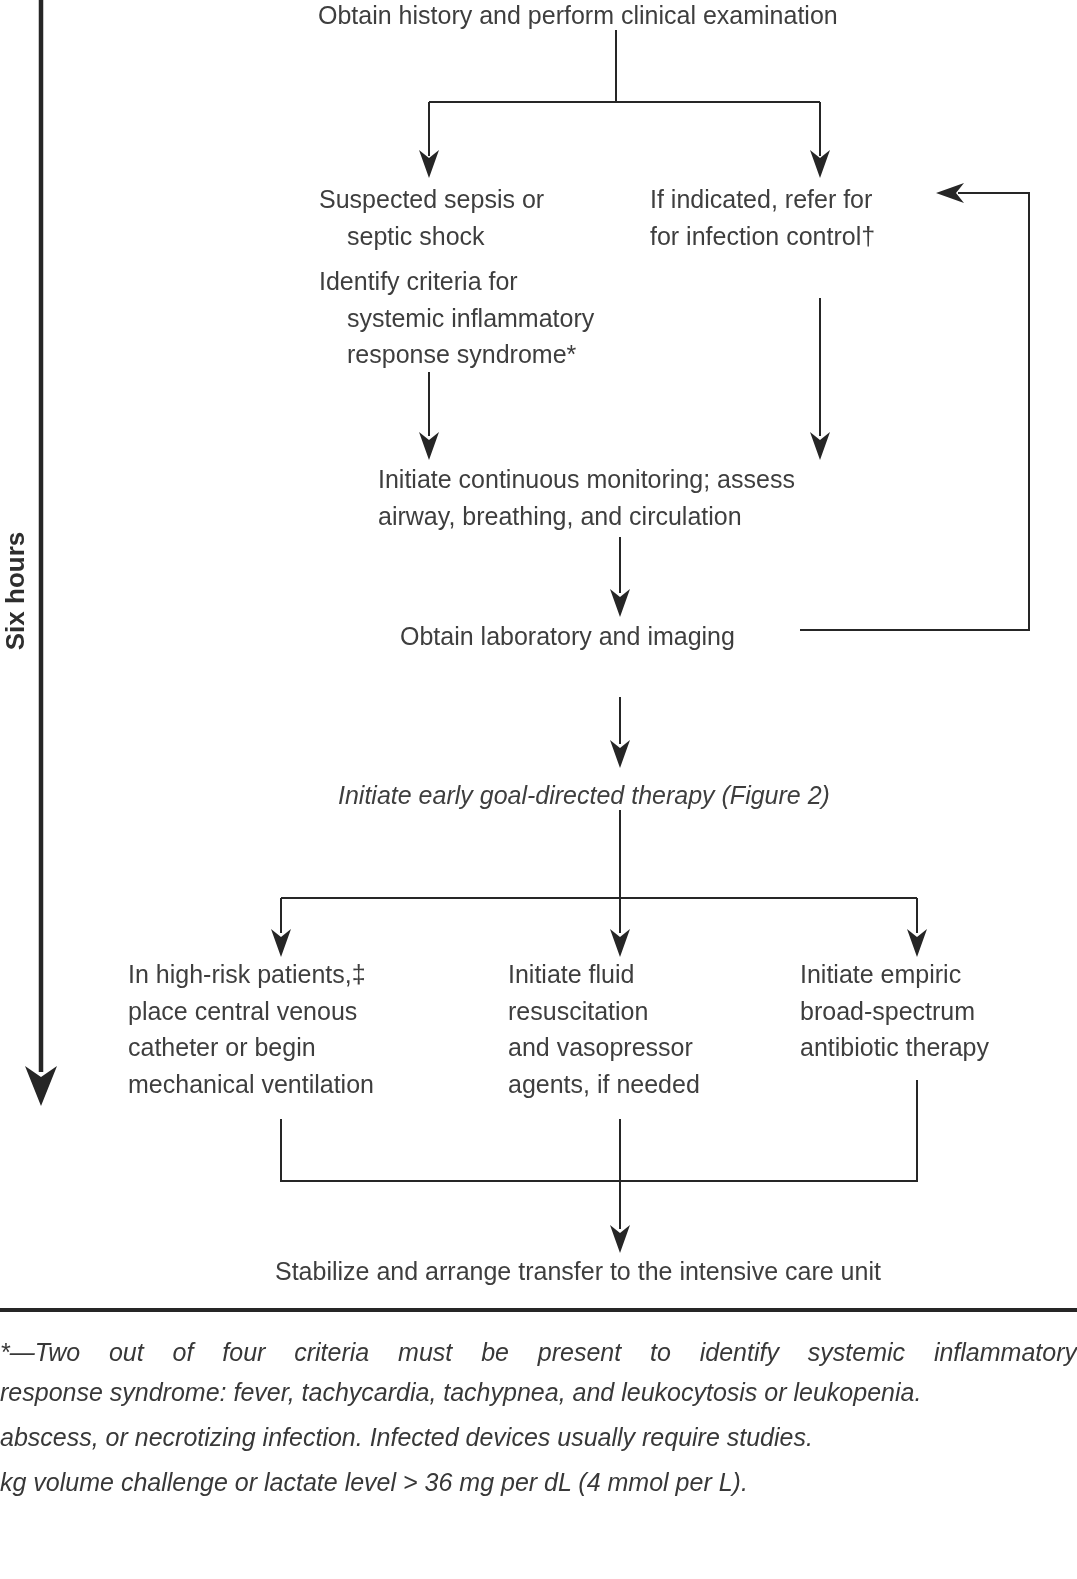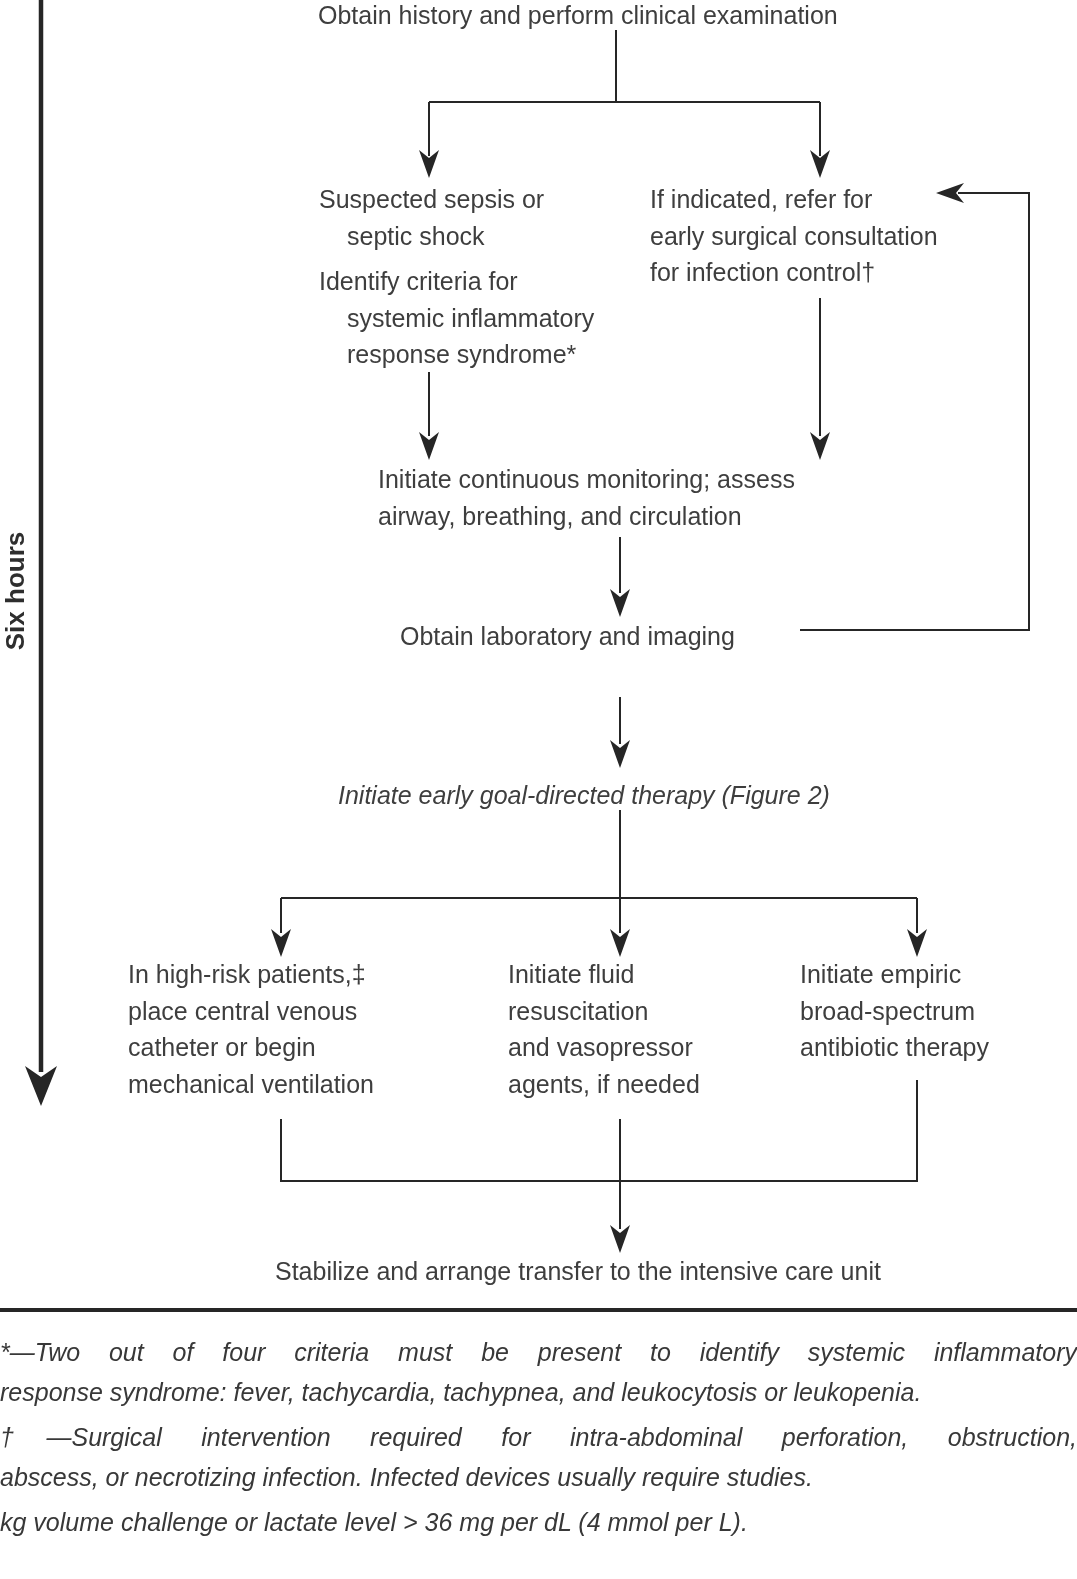--- a/index.html
+++ b/index.html
@@ -111,21 +111,20 @@
     </div>
     <div class="para">
       <div class="line">Identify criteria for</div>
       <div class="line">systemic inflammatory</div>
       <div class="line">response syndrome*</div>
     </div>
   </div>
 
   <div class="node" style="left:650px;top:181px;">
     <div class="line">If indicated, refer for</div>
-    <div class="line">early surgical consultation</div>
     <div class="line">for infection control†</div>
   </div>
 
   <div class="node" style="left:378px;top:461px;">
     <div class="line">Initiate continuous monitoring; assess</div>
     <div class="line">airway, breathing, and circulation</div>
   </div>
 
   <div class="node" style="left:400px;top:618px;">
     <div class="line">Obtain laboratory and imaging</div>
@@ -160,21 +159,20 @@
   </div>
 
   <div class="divider"></div>
 
   <div class="footnotes">
     <div class="footnote">
       <div class="fline">*—Two out of four criteria must be present to identify systemic inflammatory</div>
       <div class="fline">response syndrome: fever, tachycardia, tachypnea, and leukocytosis or leukopenia.</div>
     </div>
     <div class="footnote">
-      <div class="fline">†—Surgical intervention required for intra-abdominal perforation, obstruction,</div>
       <div class="fline">abscess, or necrotizing infection. Infected devices usually require studies.</div>
     </div>
     <div class="footnote">
       <div class="fline">kg volume challenge or lactate level &gt; 36 mg per dL (4 mmol per L).</div>
     </div>
   </div>
 
 </div>
 
 </body></html>

